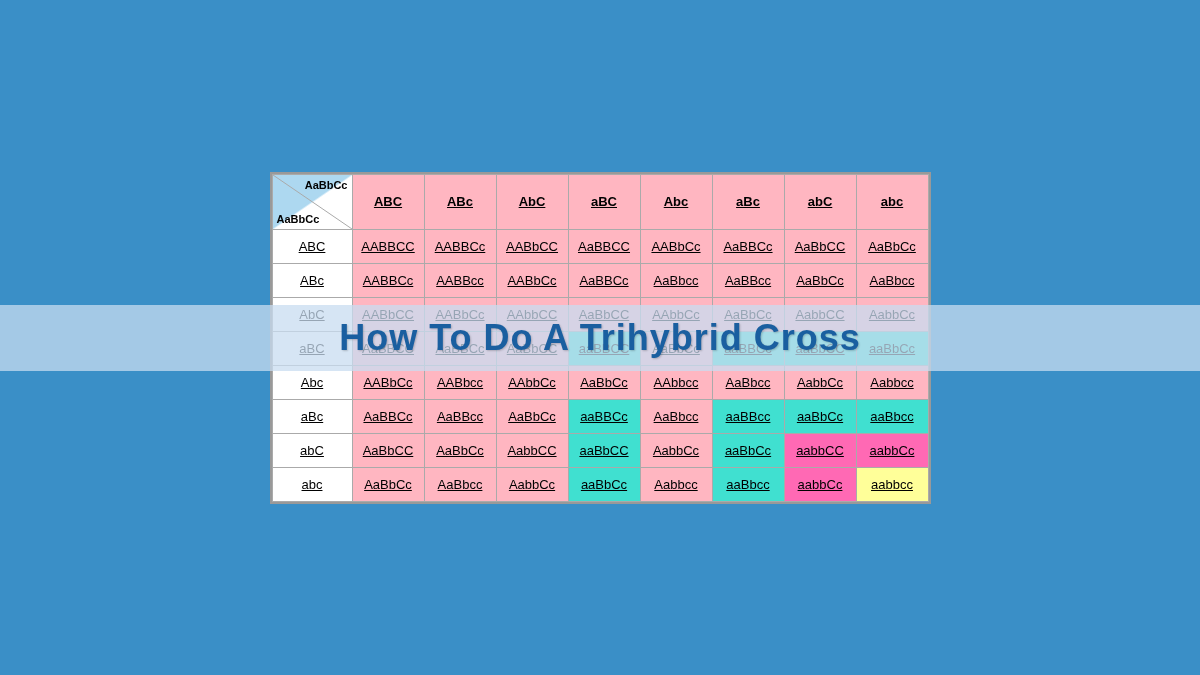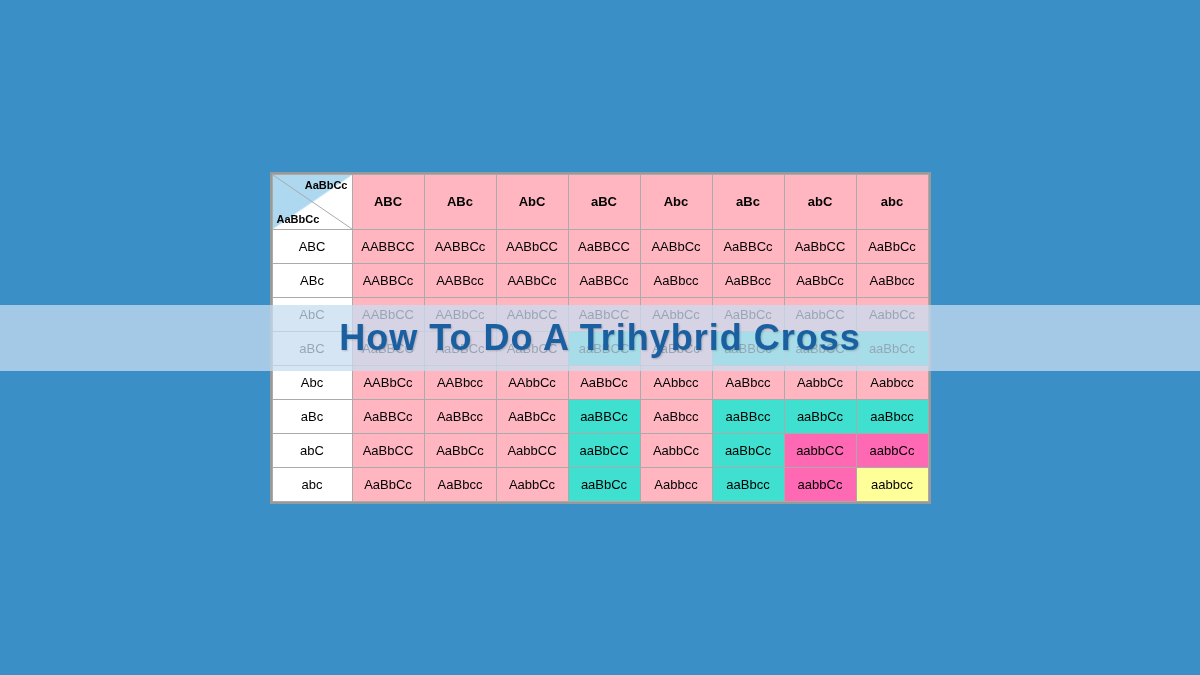--- a/index.html
+++ b/index.html
@@ -39,20 +39,21 @@
     .table-container {
       background: white;
       border: 2px solid #999;
       position: relative;
       z-index: 5;
     }
 
     table {
       border-collapse: collapse;
       font-size: 13px;
+      text-decoration: underline;
     }
 
     td, th {
       border: 1px solid #aaa;
       padding: 4px 6px;
       text-align: center;
       min-width: 72px;
       height: 34px;
       font-size: 13px;
       white-space: nowrap;

